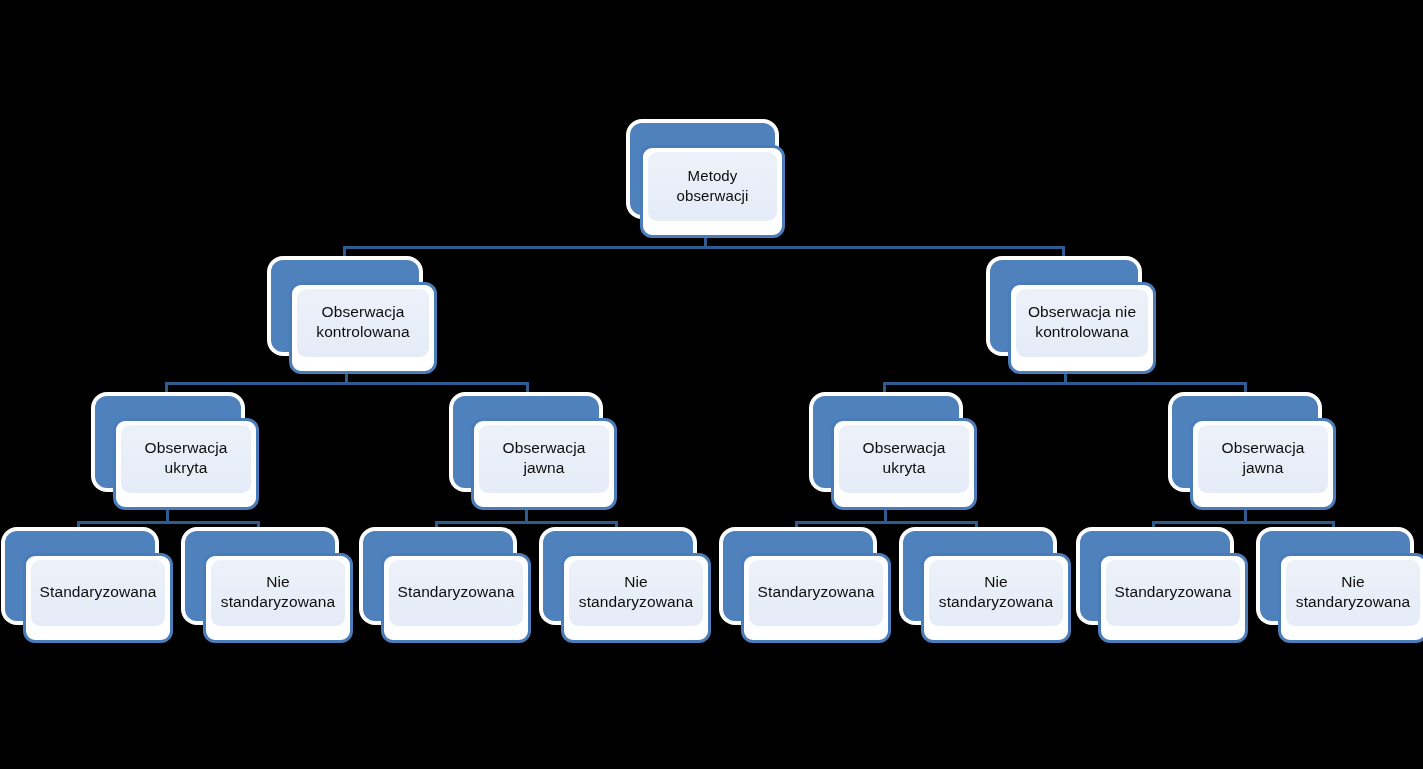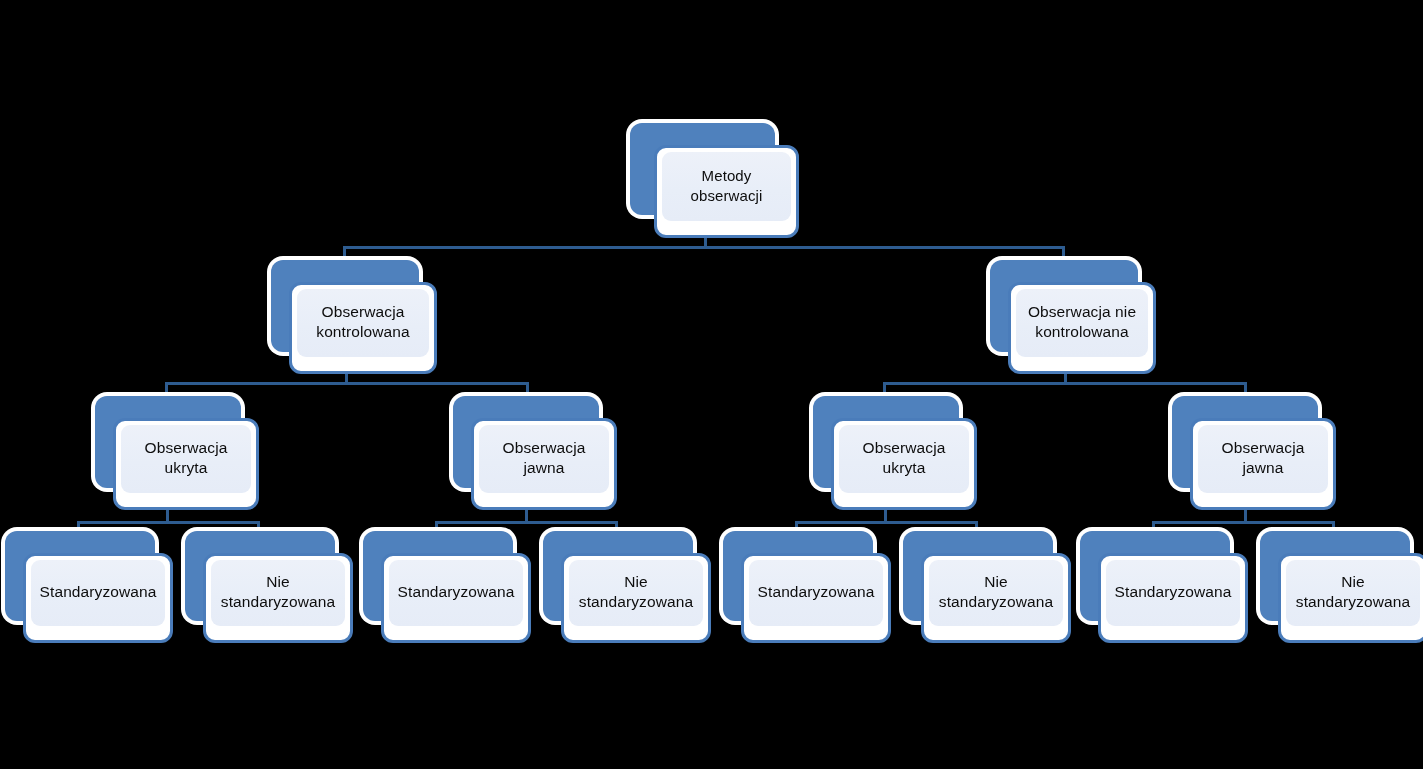--- a/index.html
+++ b/index.html
@@ -119,21 +119,21 @@
   <div class="conn v" style="left:795px; top:521px; height:17px;"></div>
   <div class="conn v" style="left:975px; top:521px; height:17px;"></div>
 
   <div class="conn v" style="left:1244px; top:508px; height:14px;"></div>
   <div class="conn h" style="left:1152px; top:521px; width:183px;"></div>
   <div class="conn v" style="left:1152px; top:521px; height:17px;"></div>
   <div class="conn v" style="left:1332px; top:521px; height:17px;"></div>
 
   <div class="node lvl1" style="left:630px; top:123px; width:163px; height:115px;">
     <div class="plate" style="width:145px; height:92px;"></div>
-    <div class="card" style="left:24px; top:22px; width:145px; height:93px;">
+    <div class="card" style="left:10px; top:22px; width:145px; height:93px;">
       <div class="gloss"></div>
       <div class="label">Metody
 obserwacji</div>
     </div>
   </div>
 
   <div class="node lvl2" style="left:271px; top:260px; width:166px; height:114px;">
     <div class="plate" style="width:148px; height:92px;"></div>
     <div class="card" style="left:18px; top:22px; width:148px; height:92px;">
       <div class="gloss"></div>

